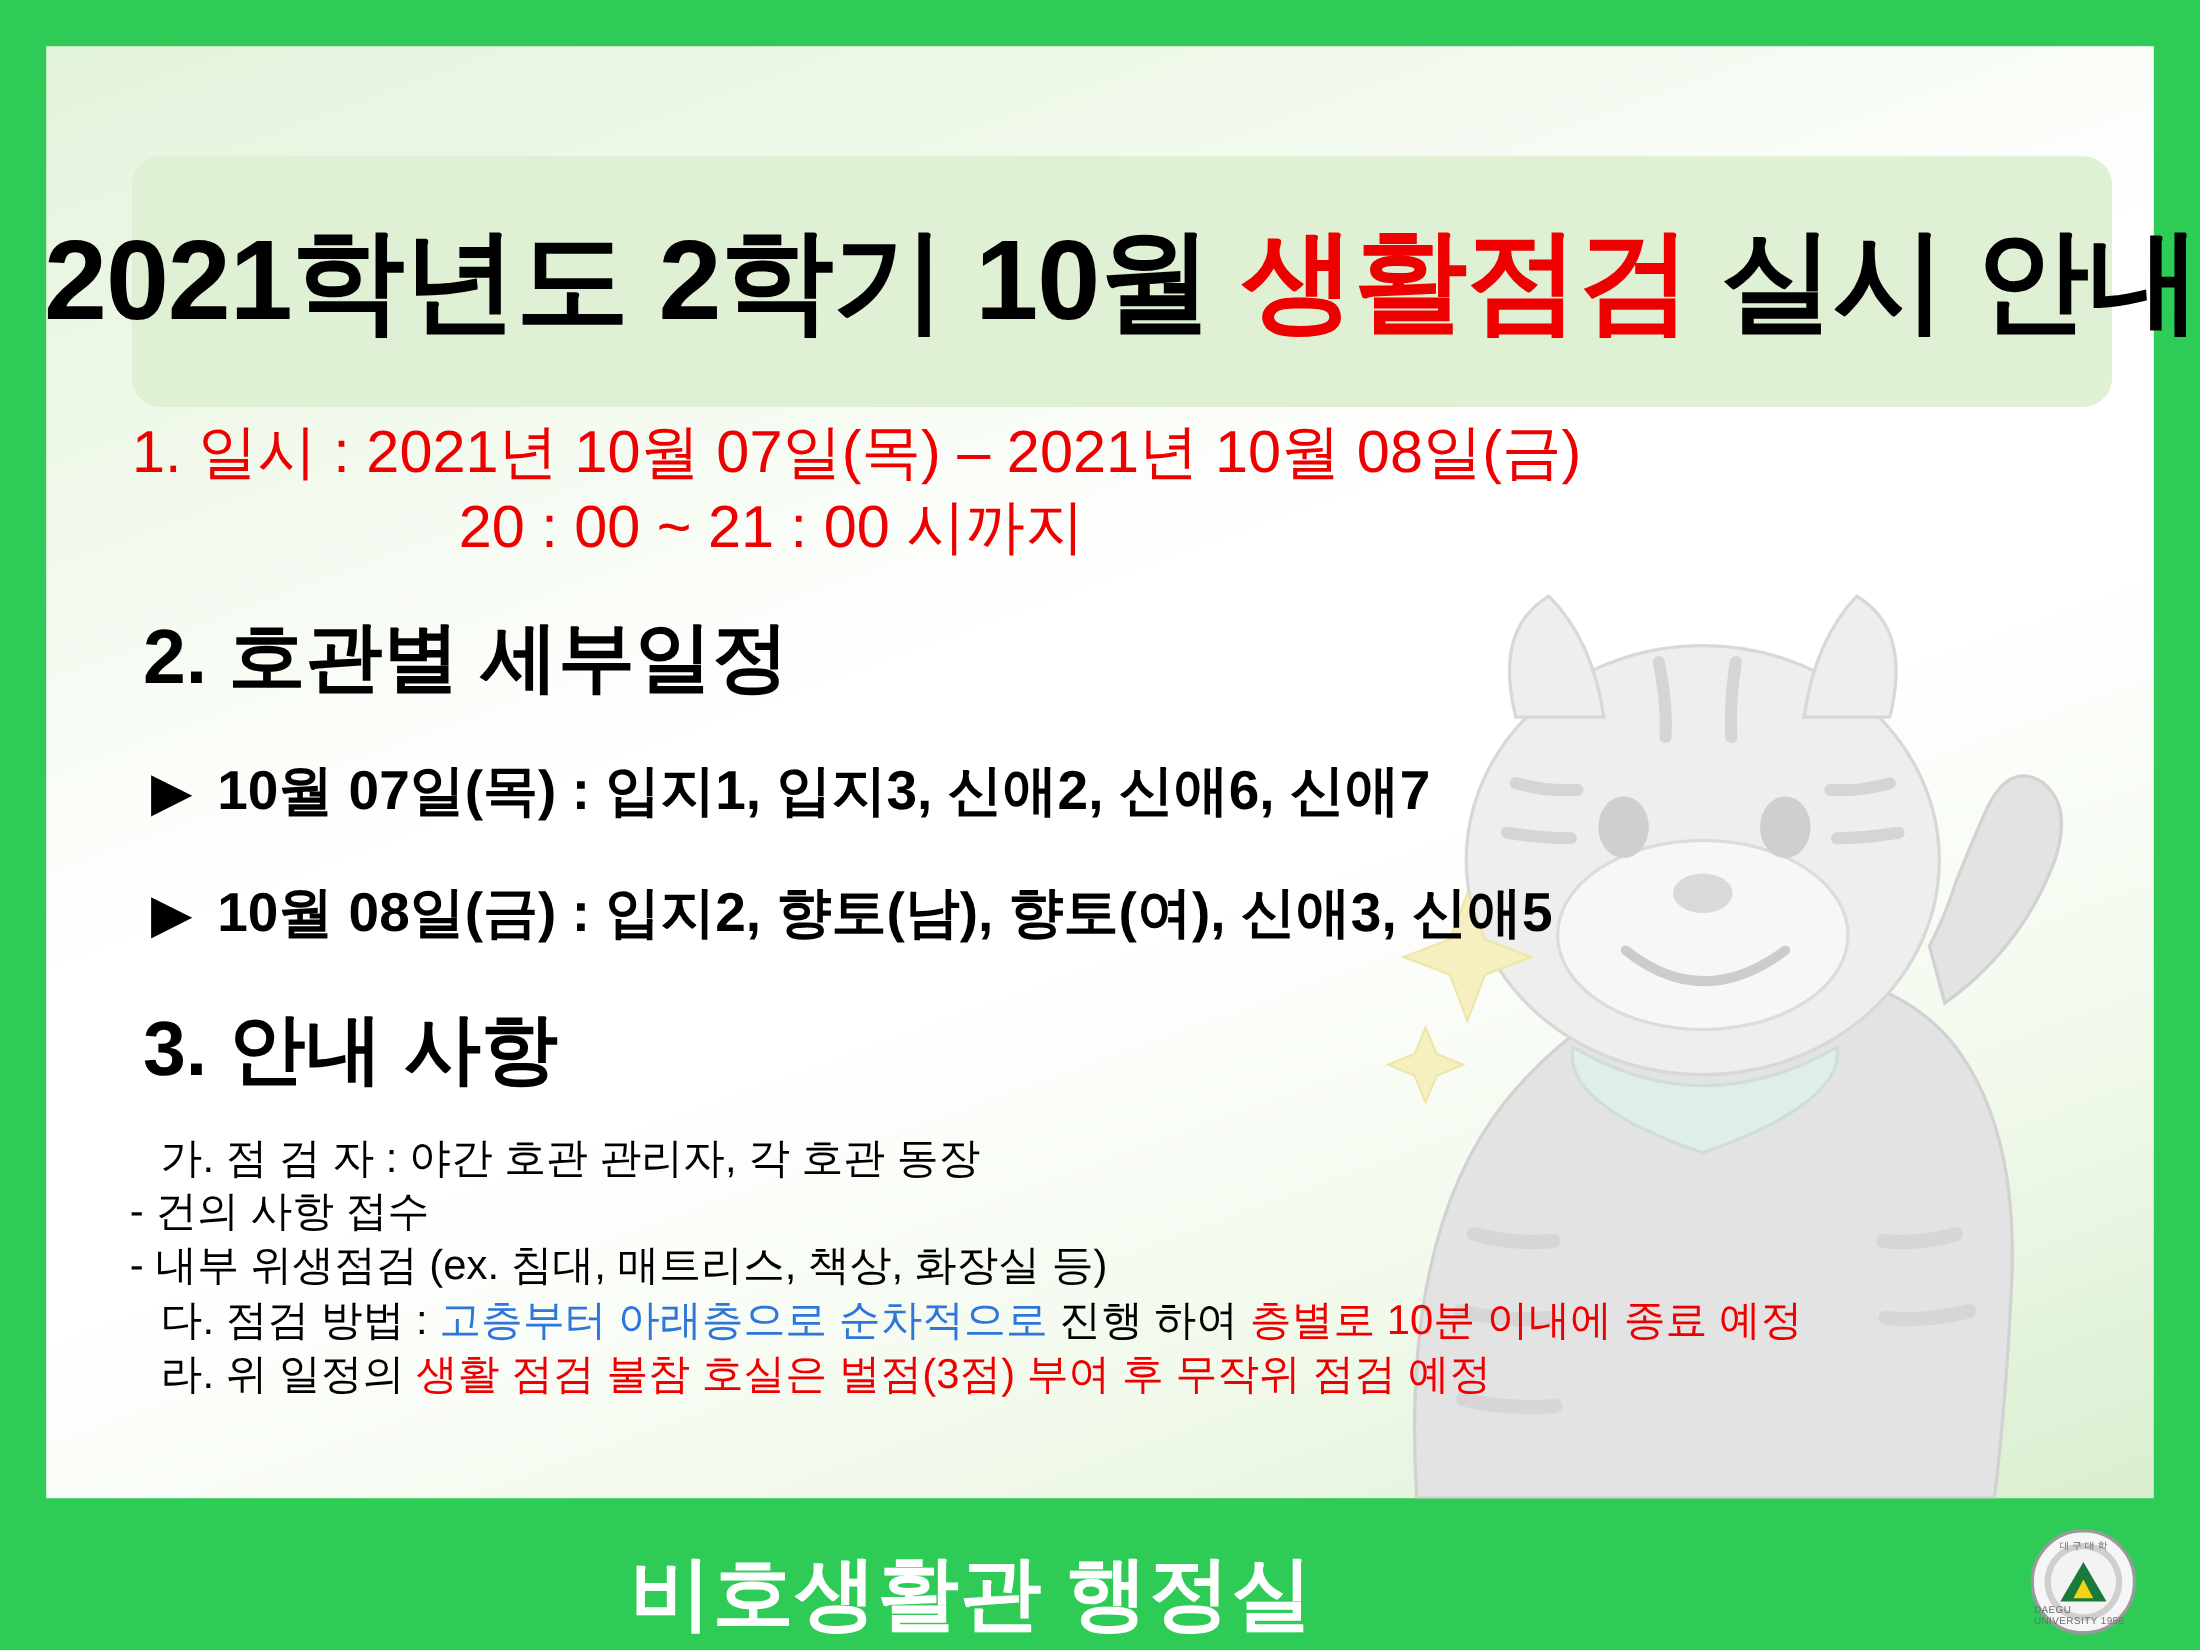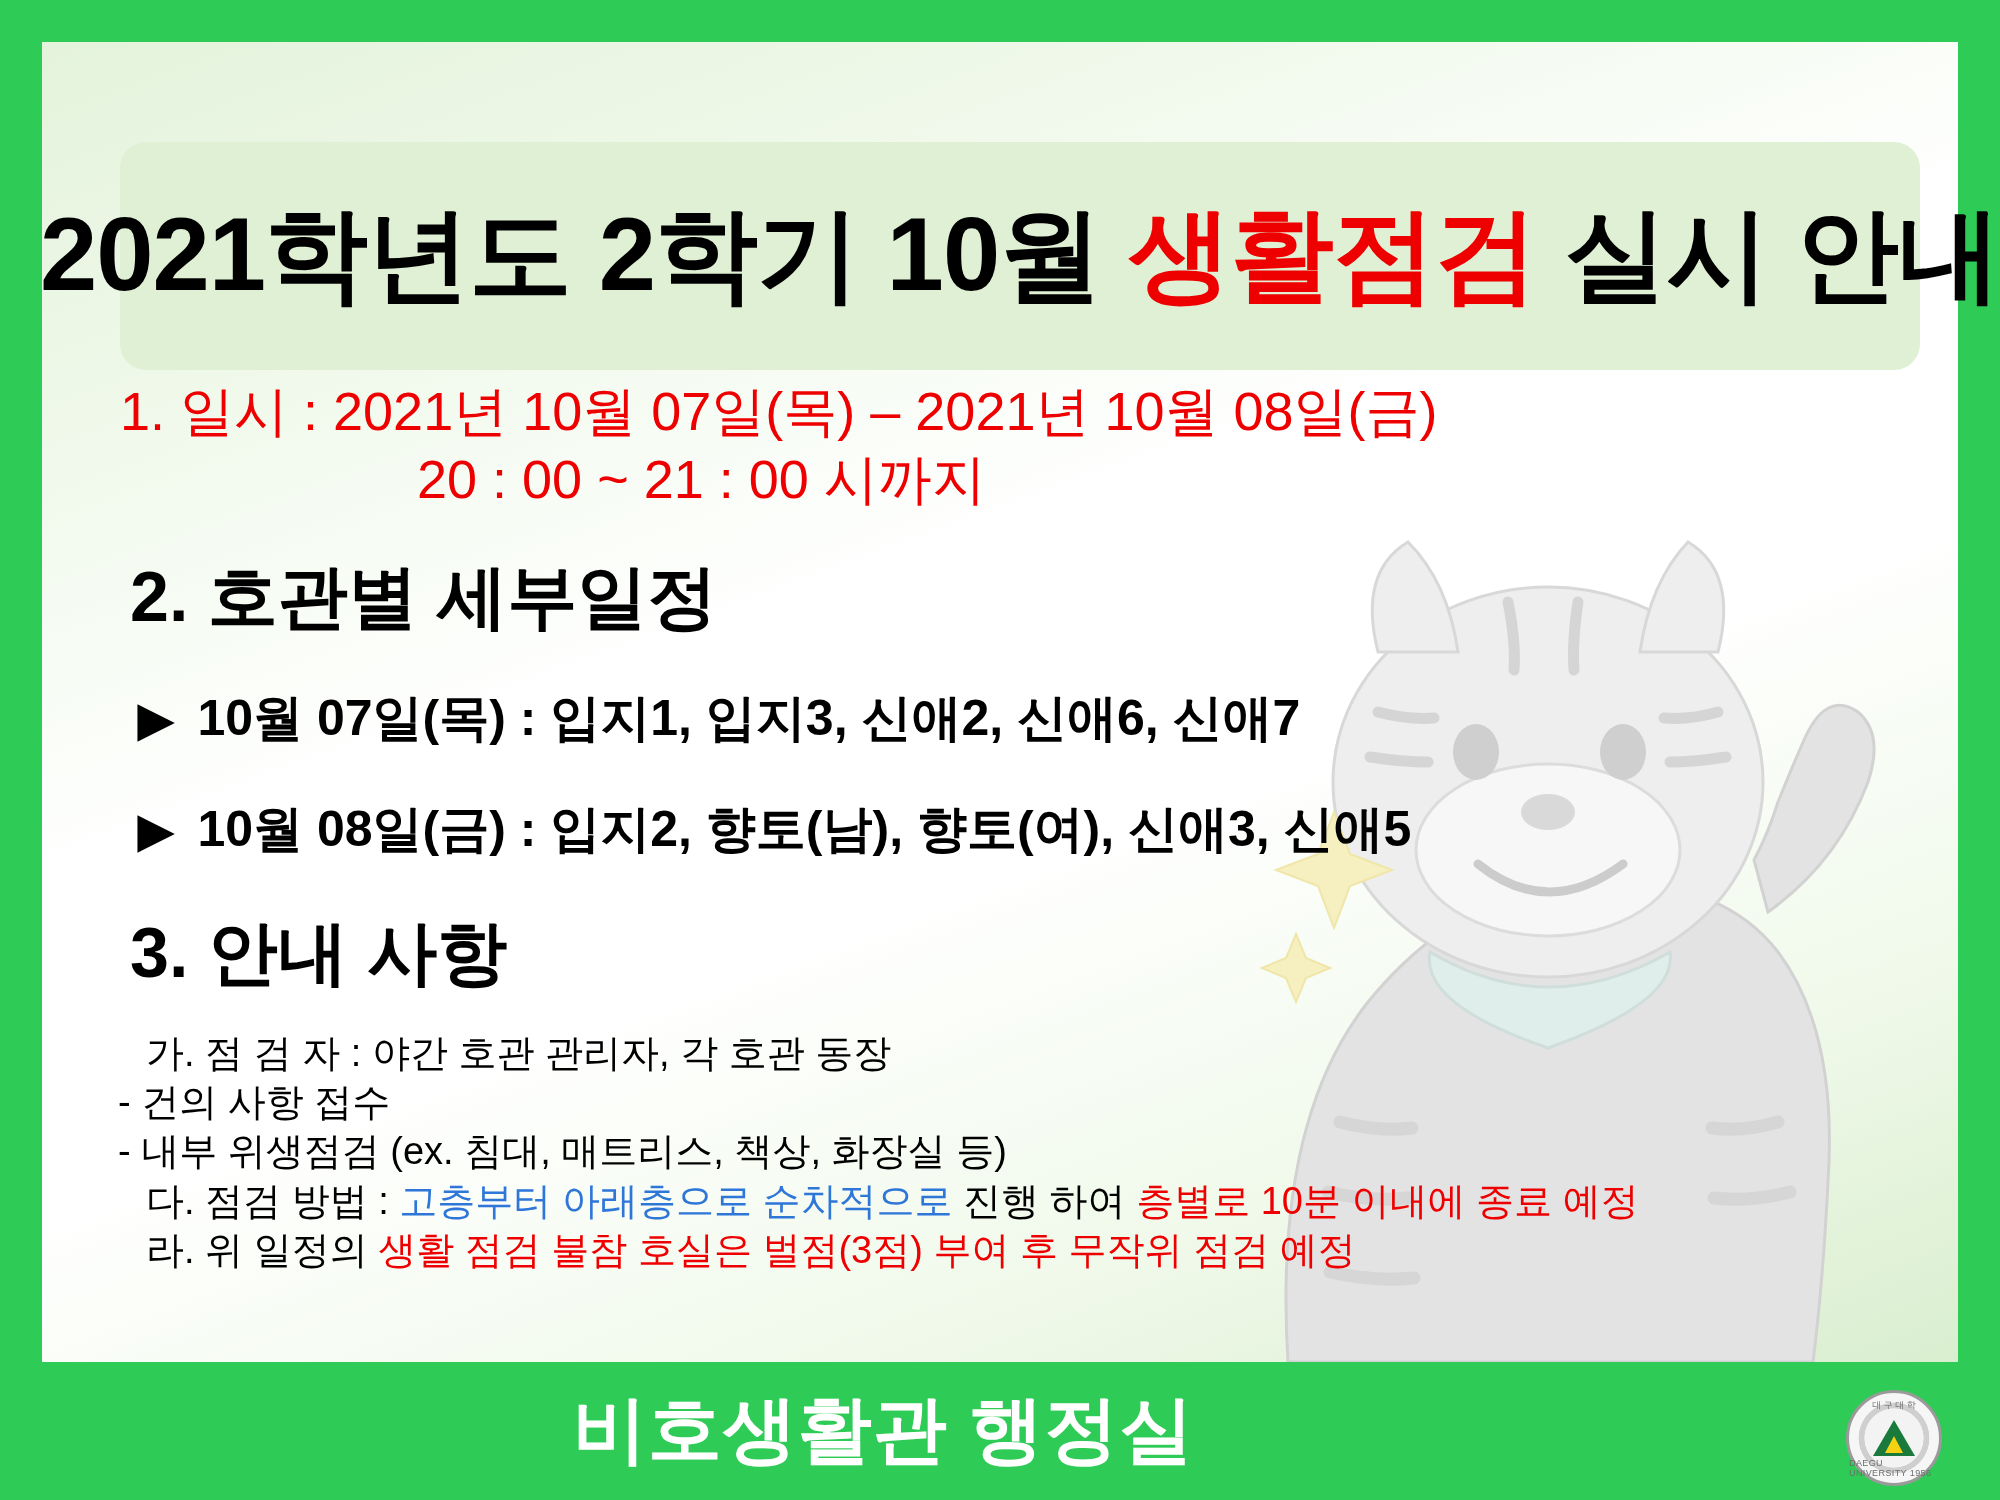--- a/index.html
+++ b/index.html
@@ -100,21 +100,21 @@
   #notes { margin-top: 28px; }
   .note.indent { padding-left: 76px; }
   .blue { color: #2E76D8; }
   .red  { color: #EE0000; }
 
   
   #footer {
     position: absolute;
     left: 0; bottom: 0;
     width: 1767px; height: 138px;
-    display: flex; align-items: center; justify-content: center;
+    display: flex; align-items: flex-end; justify-content: center;
   }
   #footer-text {
     font-size: 74px; font-weight: bold; color: #fff;
     white-space: nowrap;
     letter-spacing: 1px;
   }
   #brand {
     position: absolute;
     right: 58px; bottom: 14px;
     display: flex; align-items: flex-end; gap: 14px;

